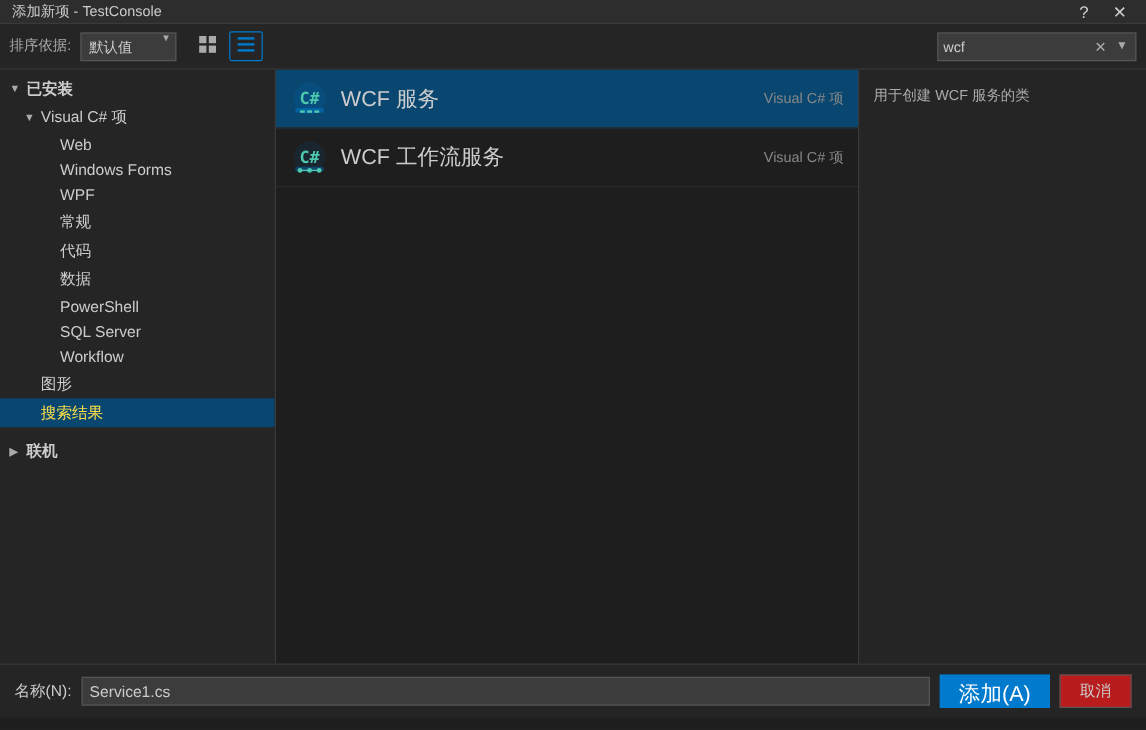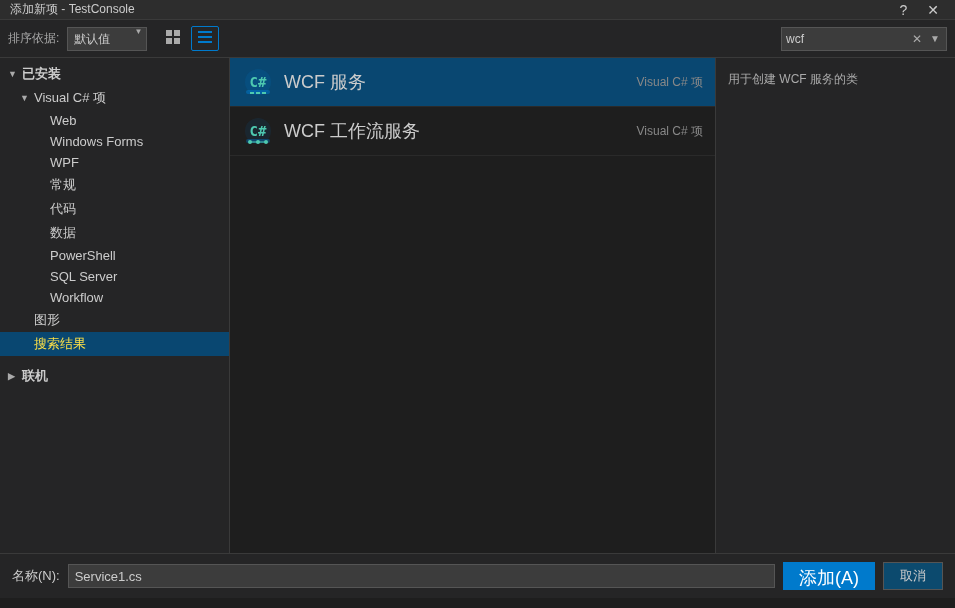--- a/index.html
+++ b/index.html
@@ -275,21 +275,21 @@
     .action-btn {
       background: #007acc;
       border: none;
       color: #fff;
       font-size: 18px;
       padding: 4px 16px;
       cursor: pointer;
       height: 28px;
     }
     .cancel-btn {
-      background: #0c4a6e;
+      background: #b91c1c;
       border: 1px solid #555;
       color: #ccc;
       font-size: 13px;
       padding: 4px 16px;
       cursor: pointer;
       height: 28px;
     }
 
     
     ::-webkit-scrollbar { width: 6px; height: 6px; }

